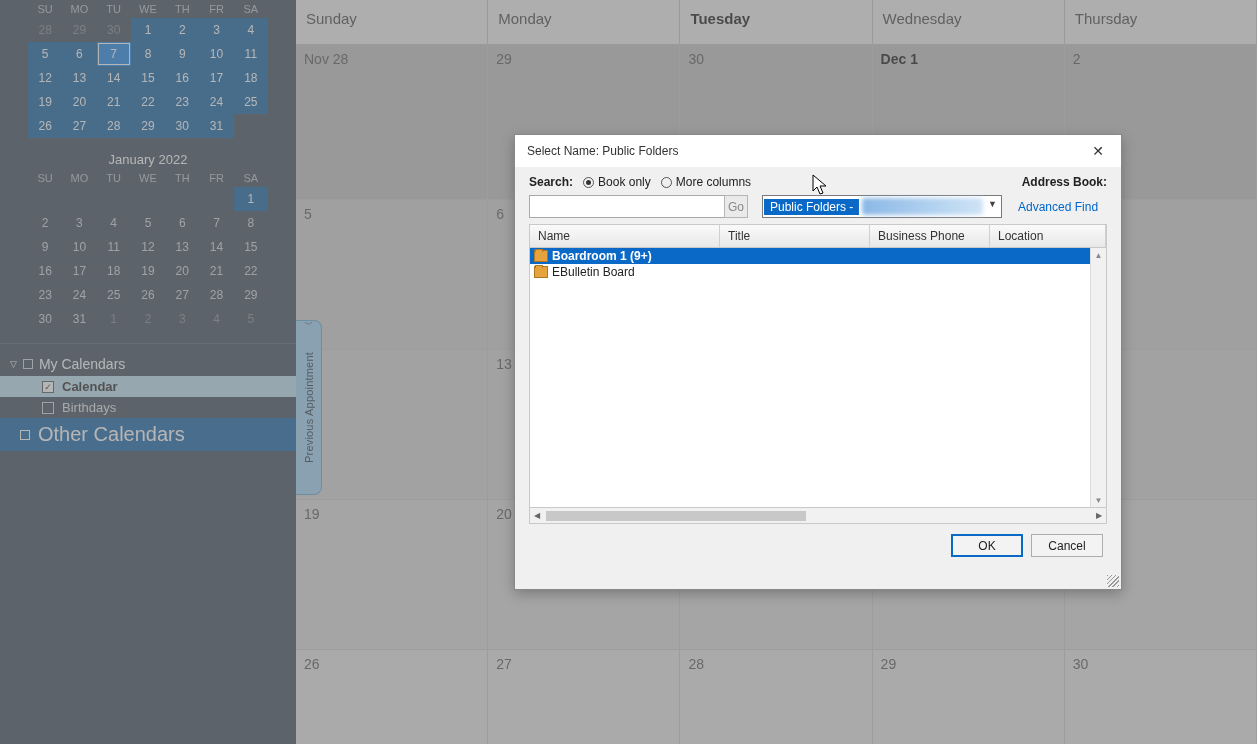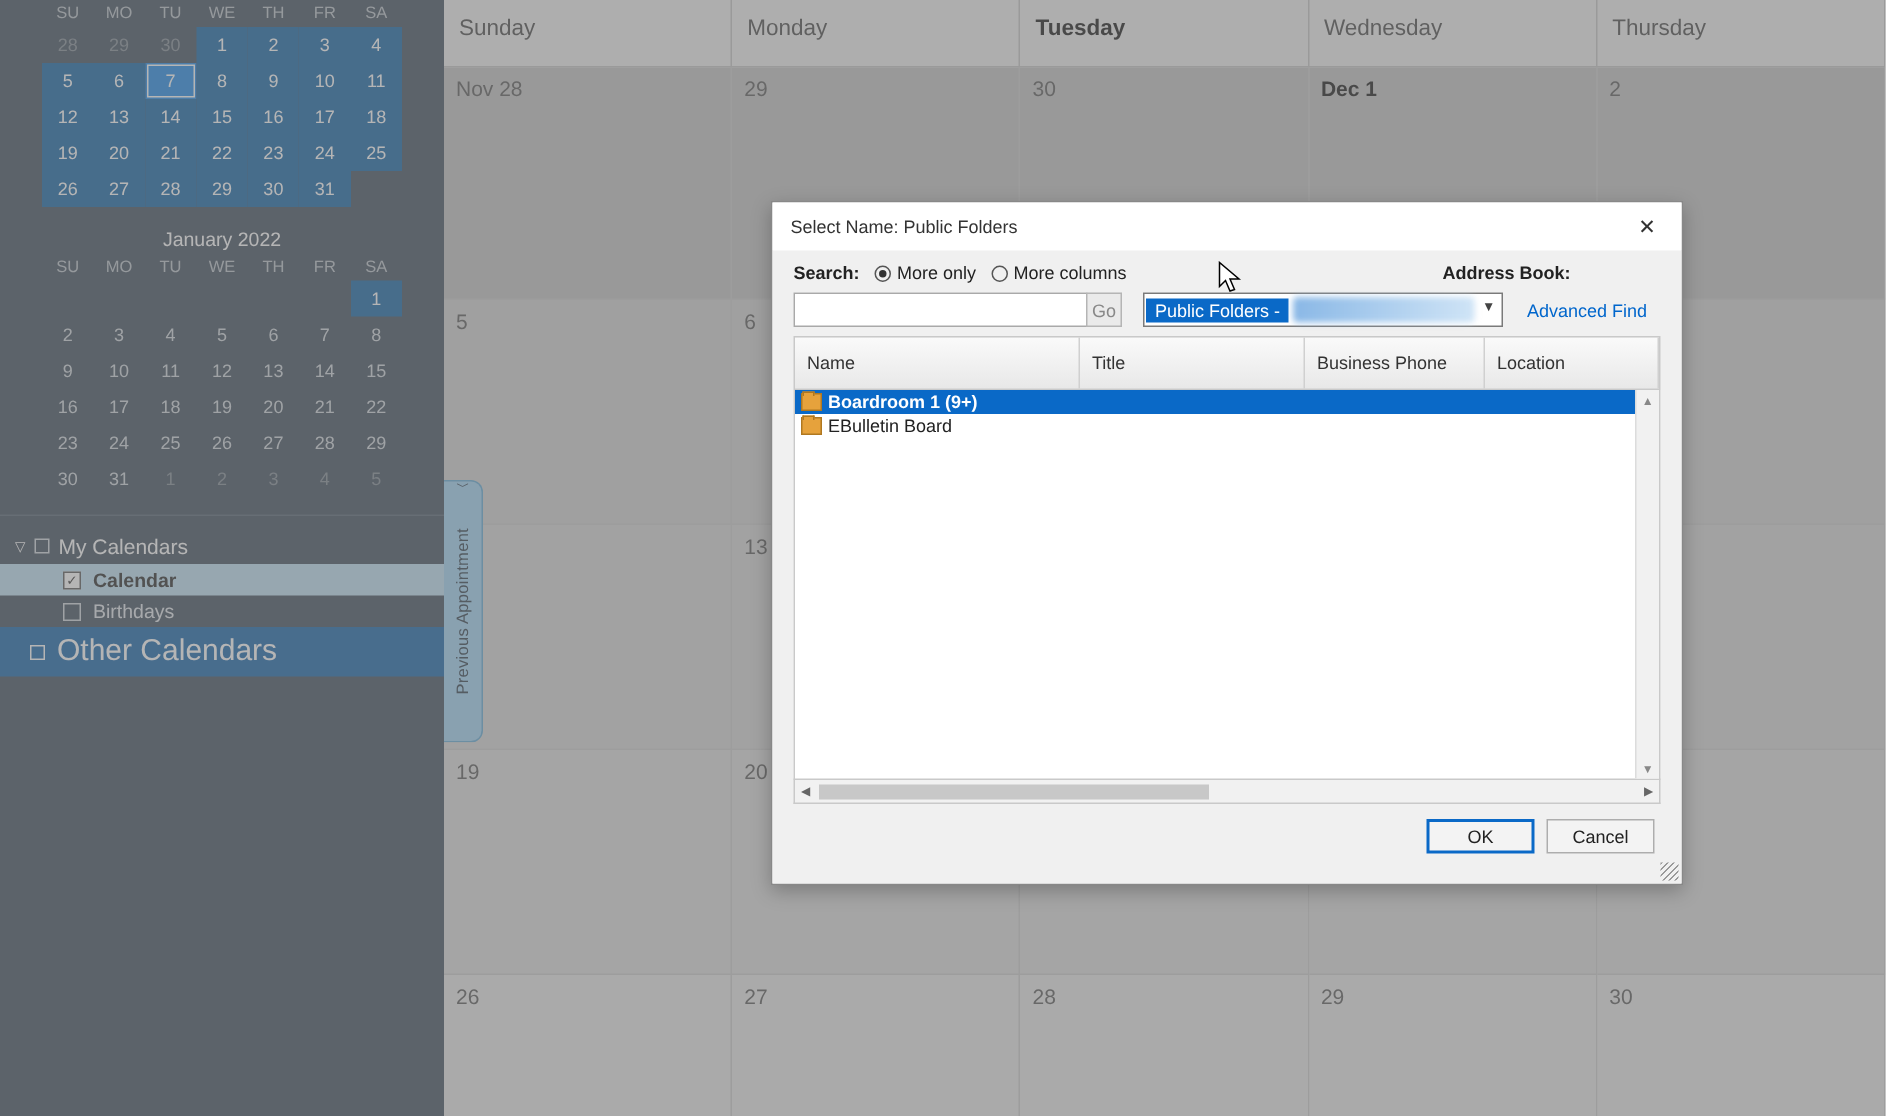--- a/index.html
+++ b/index.html
@@ -83,21 +83,21 @@
   .radio .r{width:11px;height:11px;border:1px solid #555;border-radius:50%;display:inline-flex;align-items:center;justify-content:center;}
   .radio .r.sel::after{content:"";width:5px;height:5px;background:#333;border-radius:50%;}
   .dlg-row2{display:flex;align-items:stretch;gap:0;margin-top:6px;}
   .searchbox{width:196px;height:23px;border:1px solid #a9a9a9;background:#fff;}
   .gobtn{width:24px;height:23px;border:1px solid #b5b5b5;background:#eaeaea;color:#888;font-size:12px;display:inline-flex;align-items:center;justify-content:center;margin-left:-1px;}
   .ab-select{margin-left:14px;width:240px;height:23px;border:1px solid #7a7a7a;background:#fff;display:flex;align-items:center;position:relative;}
   .ab-select .seltext{display:inline-block;background:var(--select-blue);color:#fff;padding:1px 6px;margin:1px;font-size:12px;white-space:nowrap;overflow:hidden;max-width:160px;}
   .ab-select .blurbar{flex:1;height:17px;margin:1px 18px 1px 2px;background:linear-gradient(90deg,#8ab8e6, #cfe4f6);border-radius:3px;filter:blur(2px);}
   .ab-select .dd{position:absolute;right:4px;top:3px;font-size:9px;color:#444;}
   .adv-find{margin-left:16px;color:var(--link-blue);font-size:12px;align-self:center;white-space:nowrap;}
-  .list-header{margin-top:6px;height:36px;border:1px solid #c9c9c9;background:linear-gradient(#fafafa,#e8e8e8);display:flex;align-items:center;font-size:12px;color:#333;}
+  .list-header{margin-top:6px;height:24px;border:1px solid #c9c9c9;background:linear-gradient(#fafafa,#e8e8e8);display:flex;align-items:center;font-size:12px;color:#333;}
   .list-header .col{padding:0 8px;border-right:1px solid #d0d0d0;height:100%;display:flex;align-items:center;}
   .wName{width:190px;} .wTitle{width:150px;} .wPhone{width:120px;} .wLoc{flex:1;border-right:none;}
   .listwrap{position:relative;border:1px solid #c9c9c9;border-top:none;height:260px;background:#fff;display:flex;}
   .listbody{flex:1;overflow:hidden;}
   .listrow{height:16px;display:flex;align-items:center;padding-left:4px;font-size:12px;gap:4px;}
   .listrow.sel{background:var(--row-blue);color:#fff;}
   .listrow .ico{width:14px;height:12px;background:#e6a23c;border:1px solid #b07820;position:relative;}
   .listrow .ico::before{content:"";position:absolute;left:0;top:-2px;width:6px;height:2px;background:#e6a23c;border:1px solid #b07820;border-bottom:none;}
   .listscroll{width:16px;background:#f1f1f1;border-left:1px solid #dcdcdc;position:relative;}
   .listscroll .arr{height:14px;display:flex;align-items:center;justify-content:center;font-size:8px;color:#888;}
@@ -333,28 +333,28 @@
 <div class="dialog">
   <div class="dlg-titlebar">
     <span class="dlg-title">Select Name: Public Folders</span>
     <span class="dlg-close">✕</span>
   </div>
   <div class="dlg-body">
     <div class="dlg-row1">
       <span class="lbl">Search:</span>
       <label class="radio">
         <span class="r sel"></span>
-        <span>More only</span>
+        <span>Book only</span>
       </label>
       <label class="radio">
         <span class="r"></span>
         <span>More columns</span>
       </label>
       <span style="flex:1"></span>
-      <span class="lbl" style="font-weight:bold;margin-right:60px;">Address Book:</span>
+      <span class="lbl" style="font-weight:bold;">Address Book:</span>
     </div>
 
     <div class="dlg-row2">
       <input class="searchbox" style="">
       <span class="gobtn">Go</span>
       <div class="ab-select">
         <span class="seltext">Public Folders -</span>
         <span class="blurbar"></span>
         <span class="dd">▼</span>
       </div>

